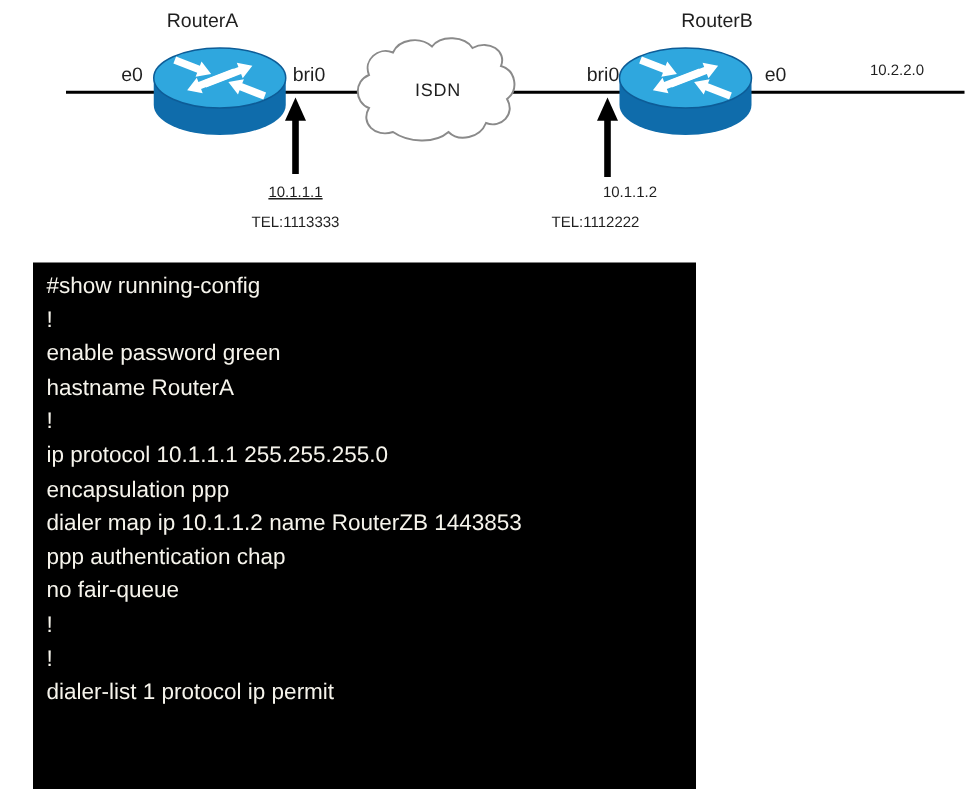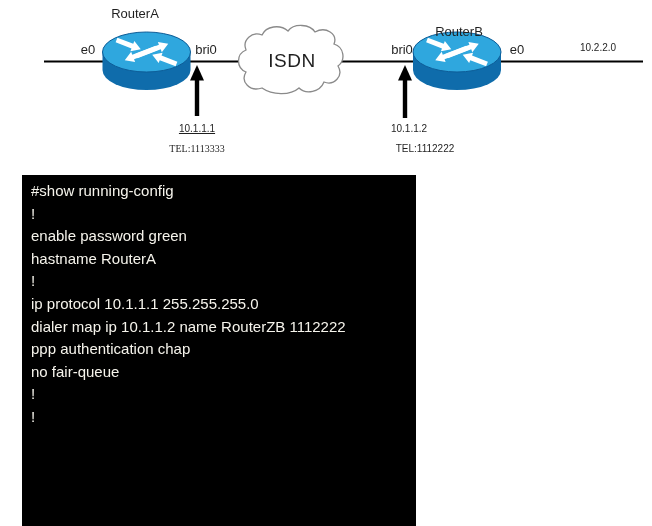--- a/index.html
+++ b/index.html
@@ -1,23 +1,23 @@
 <!DOCTYPE html>
 <html><head>
 <meta charset="utf-8">
 <style>
   html,body{margin:0;padding:0;background:#fff;}
   #stage{position:relative;width:652px;height:526px;background:#ffffff;overflow:hidden;
          font-family:"Liberation Sans",sans-serif;color:#1a1a1a;}
   .lbl{position:absolute;transform:translateX(-50%);white-space:nowrap;
        font-size:13px;line-height:15px;color:#1f1f1f;}
   .lbl.big{font-size:10px;}
-  .lbl.isdn{font-size:19px;letter-spacing:0.5px;}
+  .lbl.isdn{font-size:12px;letter-spacing:0.5px;}
   #diagram-svg{position:absolute;left:0;top:0;}
-  #console{position:absolute;left:22px;top:175px;width:394px;height:351px;
+  #console{position:absolute;left:22px;top:175px;width:442px;height:351px;
            background:#000;box-sizing:border-box;padding:5px 0 0 9px;}
   .console-line{color:#f6f4ec;font-size:15px;line-height:22.6px;white-space:pre;}
 </style>
 </head>
 <body>
 
 <div id="stage">
 
   <svg id="diagram-svg" width="652" height="175" viewBox="0 0 652 175">
 
@@ -62,43 +62,45 @@
       <g fill="#ffffff">
         <polygon points="0,-2.5 25,-2.5 25,-5.5 34,0 25,5.5 25,2.5 0,2.5" transform="translate(10,-4) rotate(159)"></polygon>
         <polygon points="0,-2.5 25,-2.5 25,-5.5 34,0 25,5.5 25,2.5 0,2.5" transform="translate(-10,4) rotate(-21)"></polygon>
         <polygon points="0,-2.5 17,-2.5 17,-5.5 26,0 17,5.5 17,2.5 0,2.5" transform="translate(-30,-12) rotate(21)"></polygon>
         <polygon points="0,-2.5 17,-2.5 17,-5.5 26,0 17,5.5 17,2.5 0,2.5" transform="translate(30,12) rotate(201)"></polygon>
       </g>
     </g>
   </svg>
 
   <span class="lbl" style="left:135px;top:6px;">RouterA</span>
-  <span class="lbl" style="left:459px;top:6px;margin-top:18px;">RouterB</span>
+  <span class="lbl" style="left:478px;top:6px;">RouterB</span>
 
   <span class="lbl" style="left:88px;top:42px;">e0</span>
   <span class="lbl" style="left:206px;top:42px;">bri0</span>
   <span class="lbl isdn" style="left:292px;top:53px;">ISDN</span>
   <span class="lbl" style="left:402px;top:42px;">bri0</span>
   <span class="lbl" style="left:517px;top:42px;">e0</span>
   <span class="lbl big" style="left:598px;top:40px;">10.2.2.0</span>
 
   <span class="lbl big" style="left:197px;top:121px;text-decoration:underline;">10.1.1.1</span>
-  <span class="lbl big" style="left:197px;top:141px;font-family:Liberation Serif, serif;">TEL:1113333</span>
-  <span class="lbl big" style="left:409px;top:121px;">10.1.1.2</span>
-  <span class="lbl big" style="left:425px;top:141px;">TEL:1112222</span>
+  <span class="lbl big" style="left:197px;top:141px;">TEL:1113333</span>
+  <span class="lbl big" style="left:420px;top:121px;">10.1.1.2</span>
+  <span class="lbl big" style="left:397px;top:141px;">TEL:1112222</span>
 
   <div id="console">
     <div>
         <div class="console-line">#show running-config</div>
         <div class="console-line">!</div>
         <div class="console-line">enable password green</div>
         <div class="console-line">hastname RouterA</div>
         <div class="console-line">!</div>
         <div class="console-line">ip protocol 10.1.1.1 255.255.255.0</div>
-        <div class="console-line">dialer map ip 10.1.1.2 name RouterZB 1112222</div>
+        <div class="console-line">encapsulation ppp</div>
+        <div class="console-line">dialer map ip 10.1.1.2 name RouterZB 1443853</div>
         <div class="console-line">ppp authentication chap</div>
         <div class="console-line">no fair-queue</div>
         <div class="console-line">!</div>
         <div class="console-line">!</div>
+        <div class="console-line">dialer-list 1 protocol ip permit</div>
       </div>
   </div>
 
 </div>
 
 </body></html>

